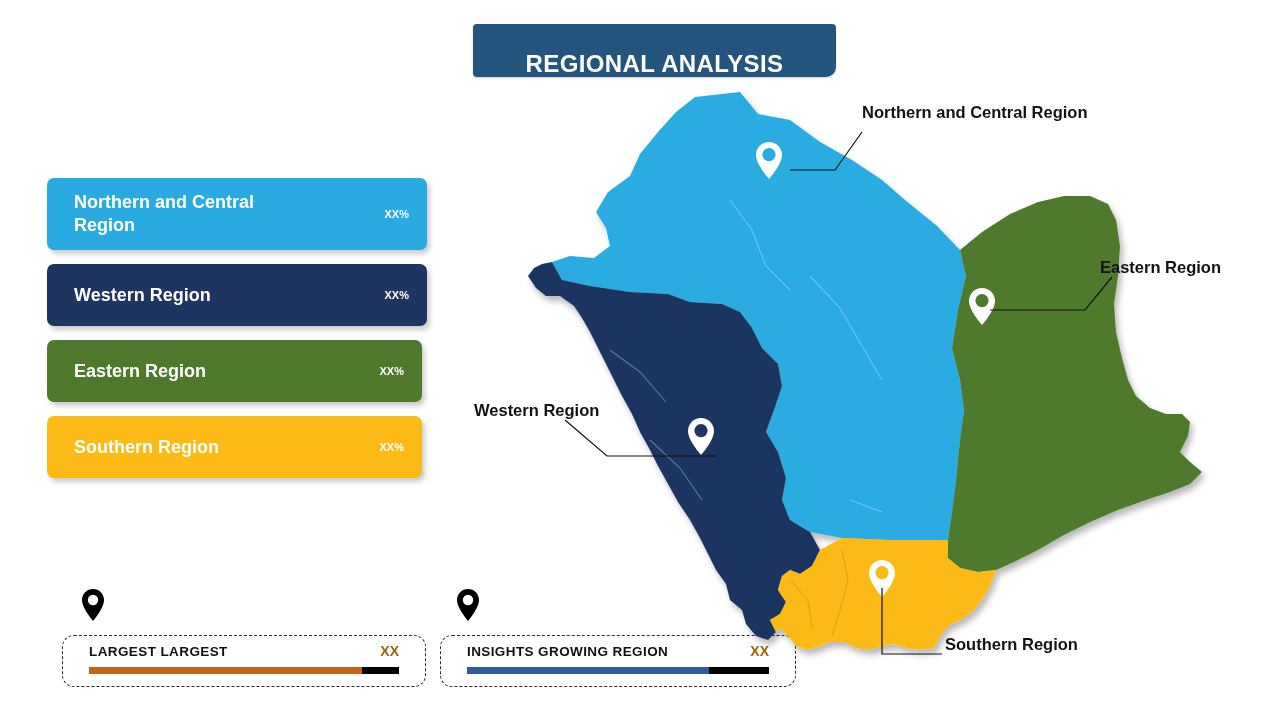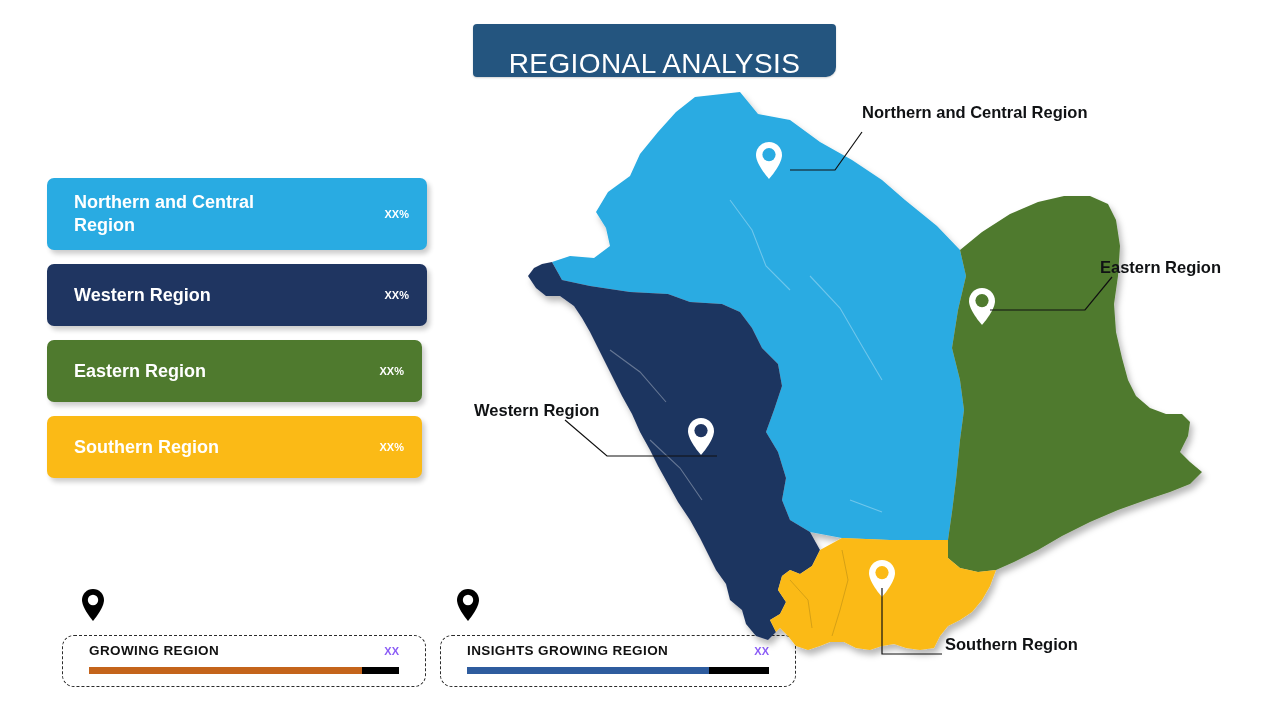--- a/index.html
+++ b/index.html
@@ -14,21 +14,21 @@
 
   
   .title-banner{
     position:absolute;left:473px;top:24px;width:363px;height:53px;
     background:#24557f;
     border-radius:4px 4px 10px 4px;
     display:flex;align-items:center;justify-content:center;
     box-shadow:0 1px 2px rgba(0,0,0,.18);
   }
   .title-banner span{
-    color:#ffffff;font-size:28px;font-weight:normal;letter-spacing:.4px;
+    color:#ffffff;font-size:24px;font-weight:bold;letter-spacing:.4px;
     font-family:"Liberation Sans", sans-serif;
     margin-top:26px;
   }
 
   
   .logo{position:absolute;right:14px;top:18px;display:flex;align-items:center;}
   .logo-word{
     position:relative;font-size:34px;font-weight:bold;color:#29abe2;
     letter-spacing:-1.2px;line-height:30px;font-family:"Liberation Sans", sans-serif;
   }
@@ -63,21 +63,21 @@
     position:absolute;box-sizing:border-box;
     border:1.5px dashed #2b2b2b;border-radius:12px;background:#ffffff;
   }
   .stat-1{left:62px;top:635px;width:364px;height:52px;}
   .stat-2{left:440px;top:635px;width:356px;height:52px;}
   .stat-row{
     position:absolute;left:26px;right:26px;top:7px;
     display:flex;align-items:center;justify-content:space-between;
   }
   .stat-label{font-size:13.5px;font-weight:bold;color:#111;letter-spacing:.4px;}
-  .stat-val{font-size:11px;font-weight:bold;color:#8b5cf6;}
+  .stat-val{font-size:14px;font-weight:bold;color:#a16207;}
   .meter{position:absolute;left:26px;right:26px;bottom:12px;height:7px;background:#000000;border-radius:0;}
   .meter > i{display:block;height:7px;}
   .pin-black{position:absolute;width:26px;height:34px;}
 
   
   .map{position:absolute;left:490px;top:80px;width:760px;height:570px;}
   .map svg{display:block;width:760px;height:570px;overflow:visible;}
 
   
   .callout{position:absolute;font-size:16.5px;font-weight:bold;color:#101214;white-space:nowrap;}
@@ -116,21 +116,21 @@
       <div class="bv">XX%</div>
     </div>
   </div>
 
   <svg class="pin-black" style="left:80px;top:588px;" viewBox="0 0 26 34">
     <path d="M13 1C6.9 1 2 5.9 2 12c0 8.2 11 21 11 21s11-12.8 11-21c0-6.1-4.9-11-11-11z" fill="#000000"></path>
     <circle cx="13" cy="12" r="5.2" fill="#ffffff"></circle>
   </svg>
   <div class="stat stat-1">
     <div class="stat-row">
-      <div class="stat-label">GROWING REGION</div>
+      <div class="stat-label">LARGEST LARGEST</div>
       <div class="stat-val">XX</div>
     </div>
     <div class="meter" style="background: rgb(0, 0, 0);">
       <i style="width:88%;background:#c4641b;"></i>
     </div>
   </div>
 
   <svg class="pin-black" style="left:455px;top:588px;" viewBox="0 0 26 34">
     <path d="M13 1C6.9 1 2 5.9 2 12c0 8.2 11 21 11 21s11-12.8 11-21c0-6.1-4.9-11-11-11z" fill="#000000"></path>
     <circle cx="13" cy="12" r="5.2" fill="#ffffff"></circle>

